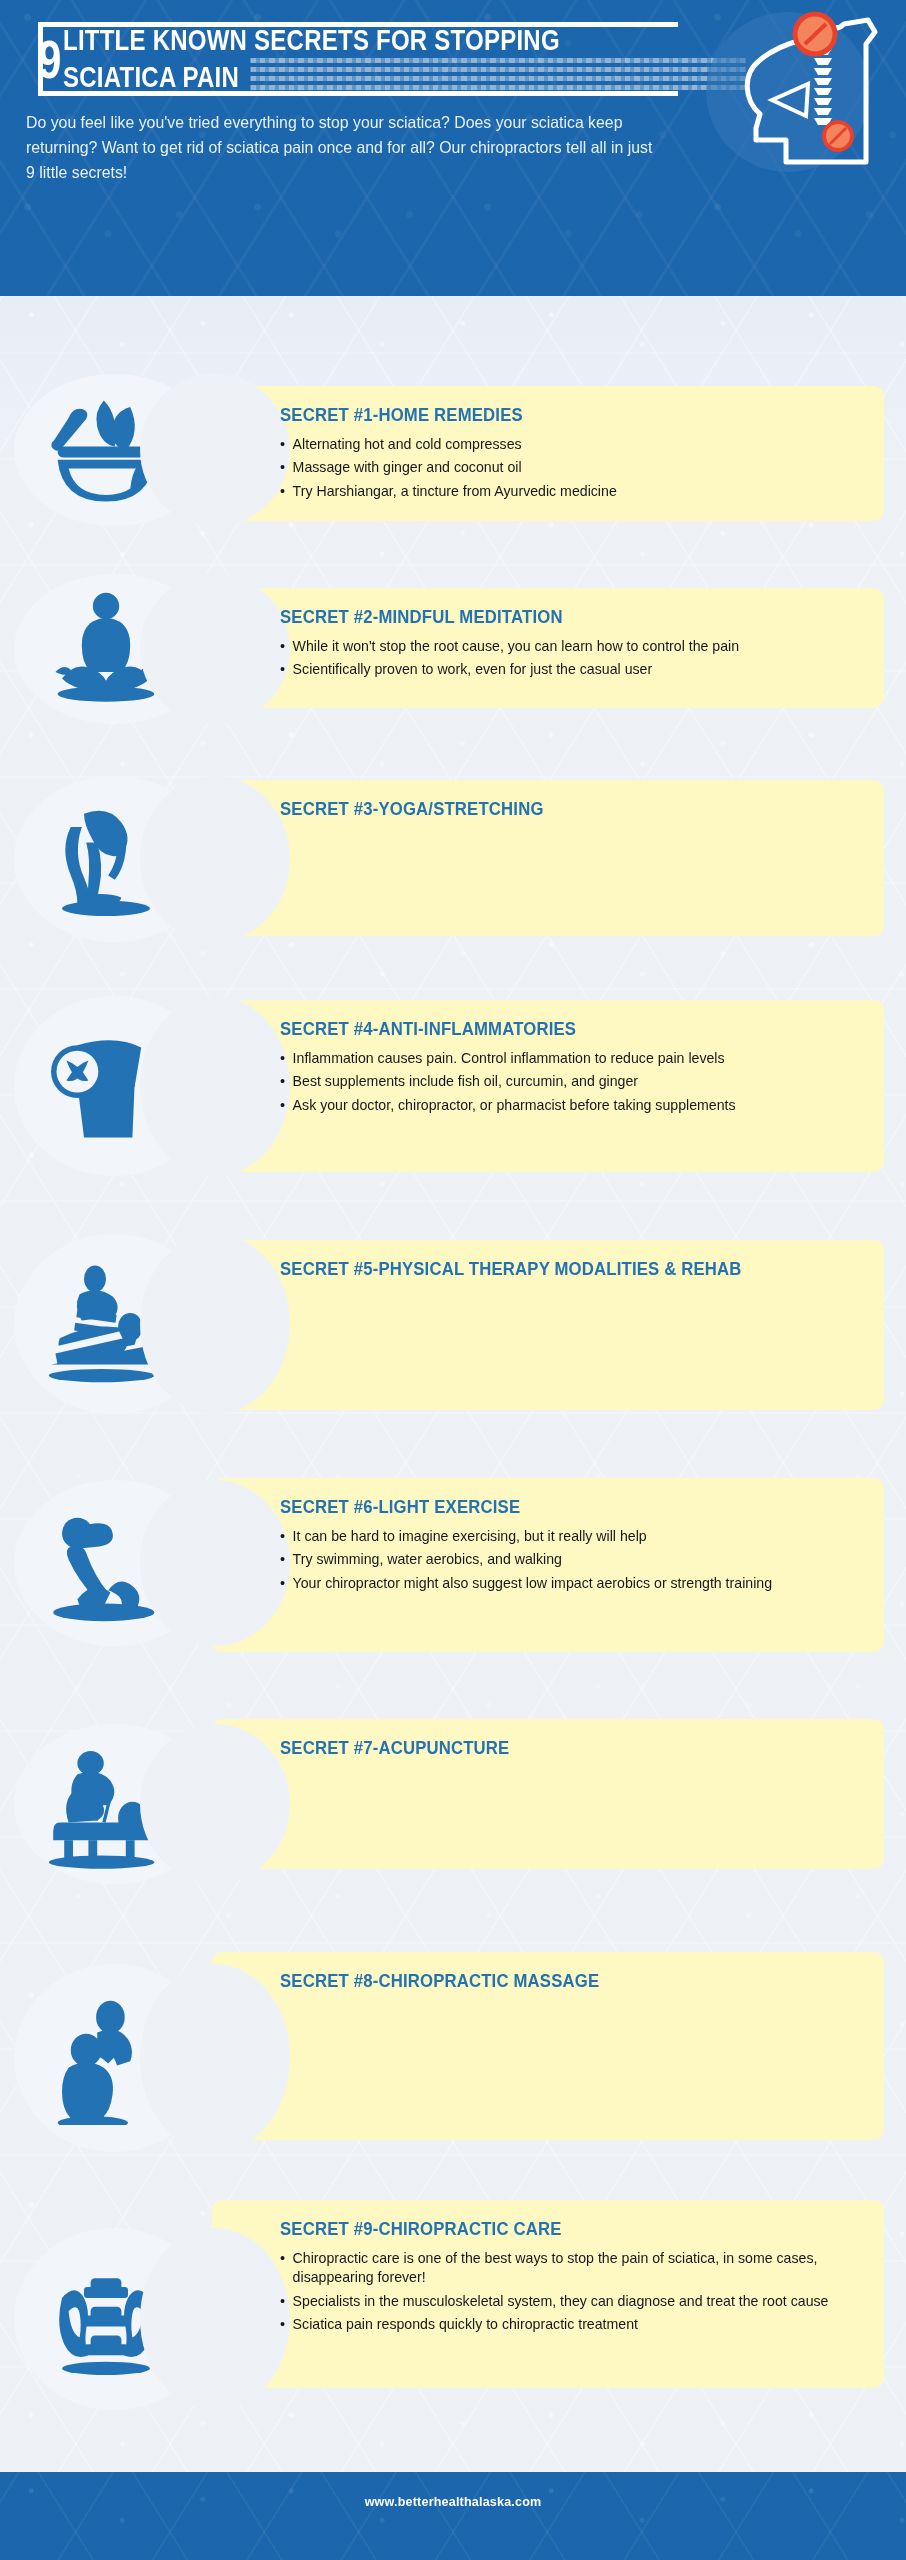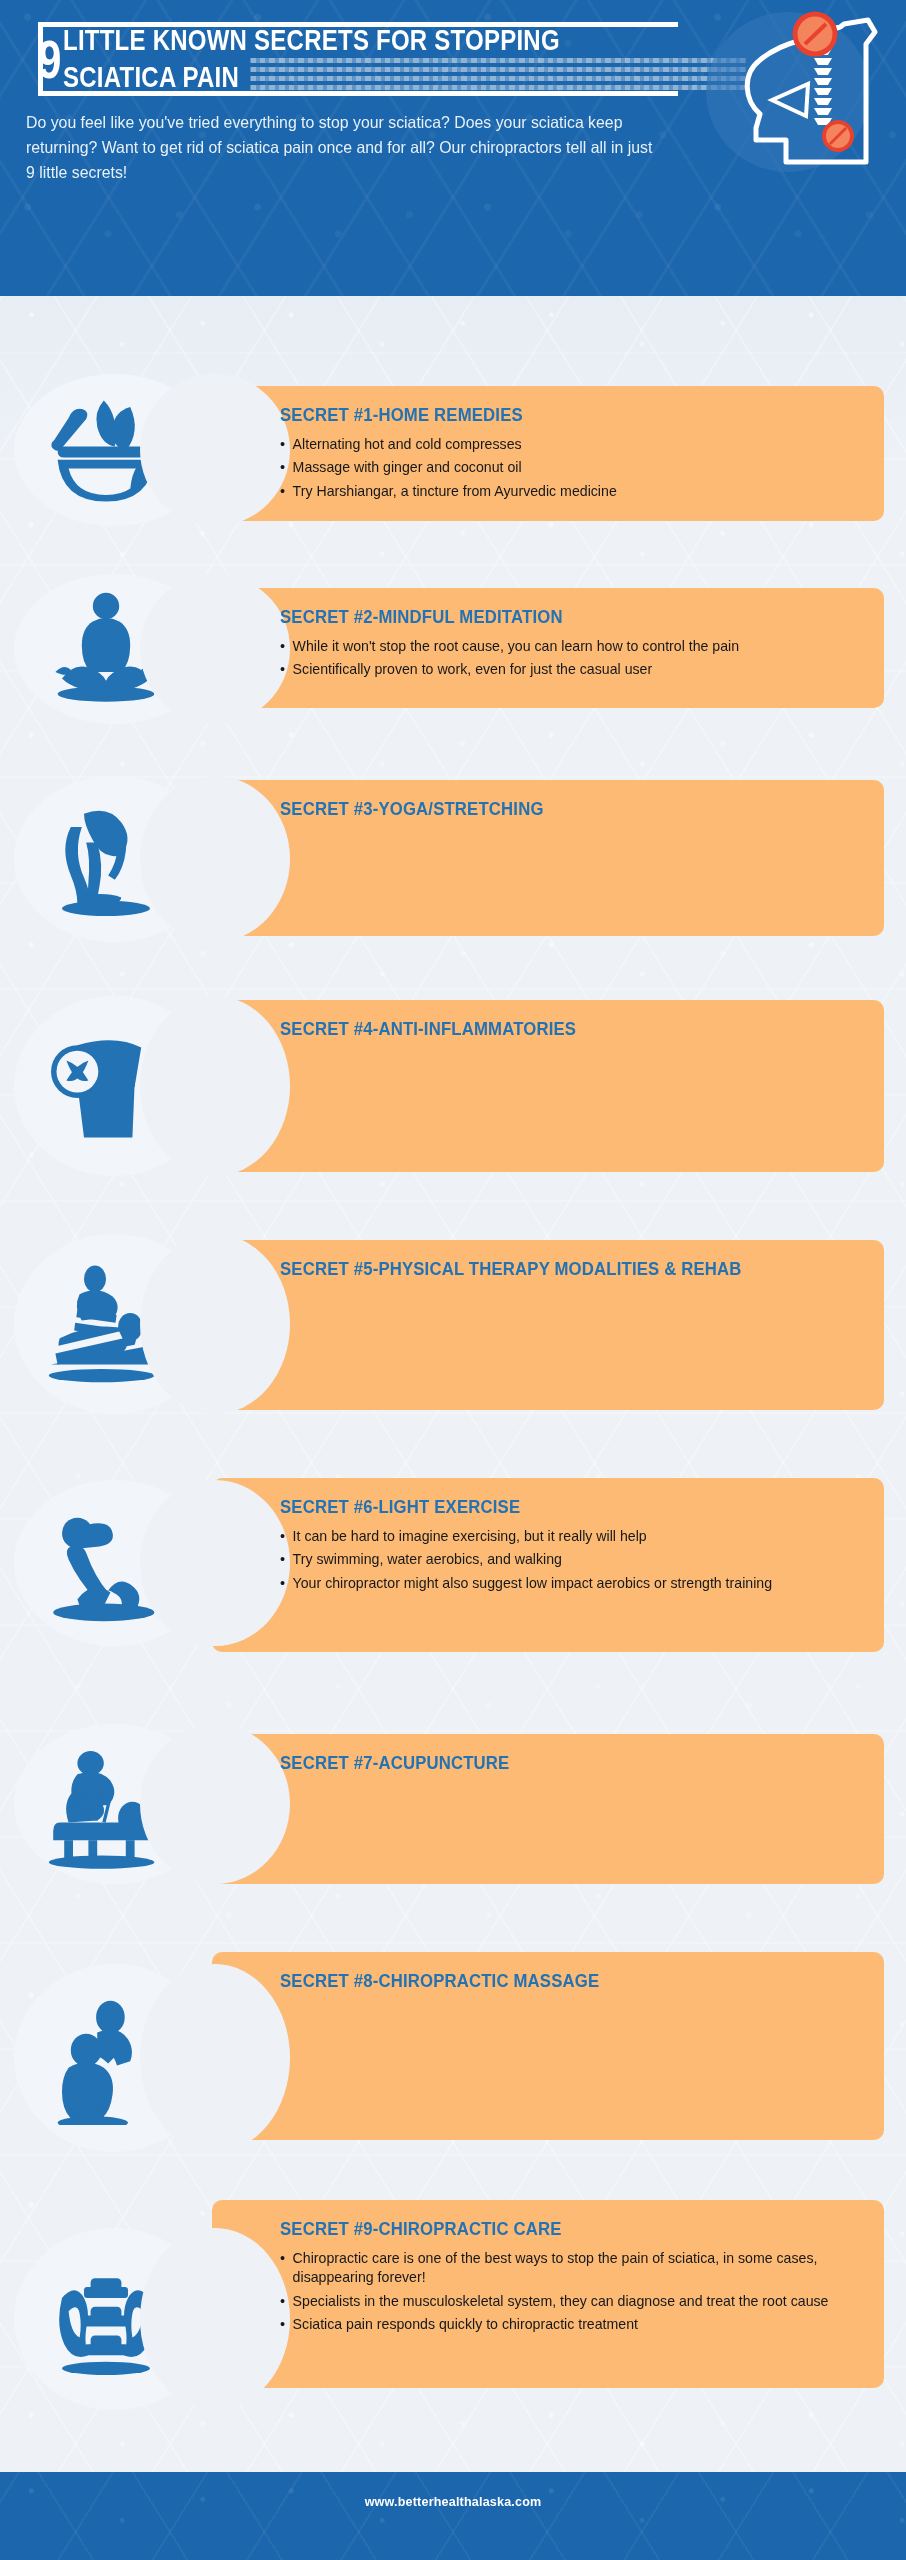--- a/index.html
+++ b/index.html
@@ -114,21 +114,21 @@
 
   .secret{ position:absolute; left:0; width:906px; }
 
   .icon-halo{
     position:absolute; left:14px; top:0; width:200px;
     background:#f2f6fa; border-radius:50%/50%;
   }
 
   .card{
     position:absolute; left:212px; width:672px;
-    background:#fdba74;
+    background:#fef9c3;
     border-radius:10px;
   }
   
   .card-notch{
     position:absolute; left:150px; top:-6px; width:128px;
     background:#eef2f7; border-radius:50%;
     z-index:2; pointer-events:none;
   }
 
   .card-inner{ position:relative; z-index:3; padding:18px 26px 16px 68px; }
@@ -290,20 +290,25 @@
    <path d="M34 58 h52 l-2 48 h-44 z"></path>
    <circle cx="34" cy="46" r="24"></circle>
    <circle cx="34" cy="46" r="19" fill="#f2f6fa"></circle>
    <path d="M24 36 q12 4 20 18 q-12 4 -20 -18z"></path>
    <path d="M44 36 q-12 4 -20 18 q12 4 20 -18z"></path>
  </g>
         </svg></div>
       <div class="card" style="top: 0px; min-height: 172px;">
         <div class="card-inner">
           <div class="card-title">SECRET #4-ANTI-INFLAMMATORIES</div>
+          <ul class="bullets">
+            <li>Inflammation causes pain. Control inflammation to reduce pain levels</li>
+            <li>Best supplements include fish oil, curcumin, and ginger</li>
+            <li>Ask your doctor, chiropractor, or pharmacist before taking supplements</li>
+          </ul>
         </div>
       </div>
       <div class="card-notch" style="top: -4px; height: 180px; left: 140px; width: 150px;"></div>
     </div>
     <div class="secret" style="top: 1240px;">
       <div class="icon-halo" style="top: -6px; height: 180px;"></div>
       <div class="icon-svg" style="left: 40px; top: 19px; width: 132px; height: 132px;"><svg viewBox="0 0 120 120">
           <g fill="#2272b4">
    <ellipse cx="50" cy="18" rx="10" ry="12"></ellipse>
    <path d="M36 32 q16-8 30 2 q8 8 2 18 l-30 4 q-8-12 -2-24z"></path>
@@ -360,21 +365,21 @@
    <rect x="22" y="92" width="8" height="18"></rect>
    <rect x="44" y="92" width="8" height="18"></rect>
    <rect x="78" y="92" width="8" height="18"></rect>
    <ellipse cx="56" cy="112" rx="48" ry="6"></ellipse>
    <rect x="30" y="50" width="3" height="24" transform="rotate(-14 30 50)"></rect>
    <rect x="40" y="48" width="3" height="26" transform="rotate(-6 40 48)"></rect>
    <rect x="52" y="50" width="3" height="24" transform="rotate(6 52 50)"></rect>
    <rect x="62" y="54" width="3" height="22" transform="rotate(14 62 54)"></rect>
  </g>
         </svg></div>
-      <div class="card" style="top: 16px; min-height: 150px;">
+      <div class="card" style="top: 1px; min-height: 150px;">
         <div class="card-inner">
           <div class="card-title">SECRET #7-ACUPUNCTURE</div>
         </div>
       </div>
       <div class="card-notch" style="top: 6px; height: 160px; left: 140px; width: 150px;"></div>
     </div>
     <div class="secret" style="top: 1944px;">
       <div class="icon-halo" style="top: 20px; height: 188px;"></div>
       <div class="icon-svg" style="left: 40px; top: 49px; width: 132px; height: 132px;"><svg viewBox="0 0 120 120">
           <g fill="#2272b4">

